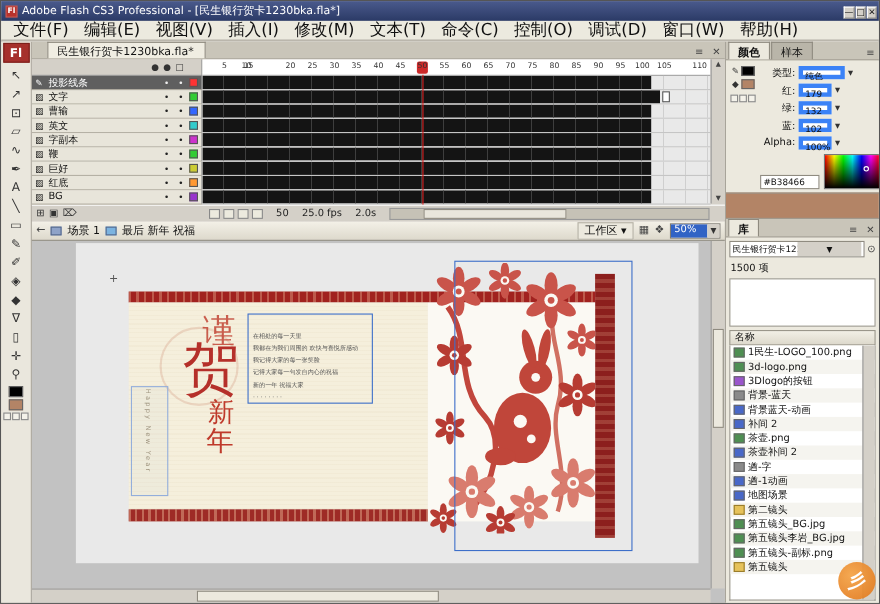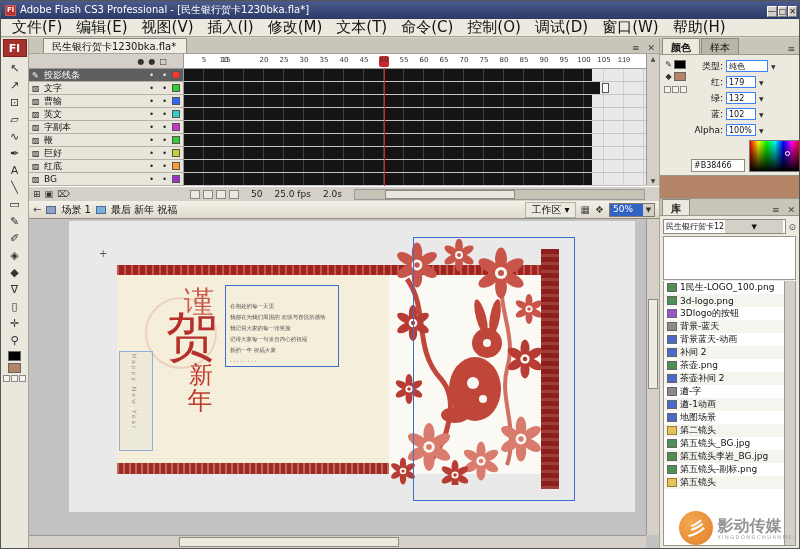--- a/index.html
+++ b/index.html
@@ -125,21 +125,21 @@
   .ptab { height:16px; padding:2px 8px 0; font-size:10px; background:#b9b5a9; border:1px solid #8f8b80; border-bottom:none; margin-right:1px; }
   .ptab.active { background:#ece9de; font-weight:bold;text-align:right; }
   .ptab-sp { flex:1; }
   .cp-body { background:#ece9de; padding:3px 4px; }
   .cp-grid { display:flex; gap:4px; }
   .cp-chips { width:26px; display:flex; flex-direction:column; align-items:center; gap:3px; padding-top:2px; }
   .cp-chiprow { display:flex; align-items:center; gap:2px; font-size:8px; color:#333; }
   .cp-main { flex:1; }
   .cp-row { display:flex; align-items:center; gap:3px; height:16px; font-size:9px; }
   .cp-row label { width:32px; text-align:right; }
-  .cp-val { width:30px; height:12px; background:#fff; border:1px solid #3b82f6; font-size:8px; padding:0 2px; line-height:11px; }
+  .cp-val { width:30px; height:12px; background:#fff; border:4px solid #3b82f6; font-size:8px; padding:0 2px; line-height:11px; }
   .cp-arrow { font-size:6px; color:#333; }
   .cp-bottom { display:flex; gap:4px; margin-top:2px; align-items:flex-end; }
   .hexbox { width:54px; height:13px; background:#fff; border:1px solid #8f8b80; font-size:8px; line-height:12px; padding:0 2px; }
   .spectrum { width:52px; height:32px; border:1px solid #777; position:relative;
     background:linear-gradient(to bottom, rgba(0,0,0,0) 0%, #000 100%),
                linear-gradient(to right,#f00,#ff0,#0f0,#0ff,#00f,#f0f,#f00); }
   .spec-dot { position:absolute; right:10px; top:10px; width:5px; height:5px; border:1px solid #fff; border-radius:50%; }
   .bigswatch { height:24px; margin:0; border-top:1px solid #9a968b; border-bottom:1px solid #9a968b; }
   
   .libpanel { flex:1; display:flex; flex-direction:column; min-height:0; background:#ece9de; }
@@ -270,21 +270,21 @@
               <span class="tick" style="left: 230px;">60</span>
               <span class="tick" style="left: 250px;">65</span>
               <span class="tick" style="left: 270px;">70</span>
               <span class="tick" style="left: 290px;">75</span>
               <span class="tick" style="left: 310px;">80</span>
               <span class="tick" style="left: 330px;">85</span>
               <span class="tick" style="left: 350px;">90</span>
               <span class="tick" style="left: 370px;">95</span>
               <span class="tick" style="left: 390px;">100</span>
               <span class="tick" style="left: 410px;">105</span>
-              <span class="tick" style="left: 430px; font-family: Liberation Mono, monospace;">110</span>
+              <span class="tick" style="left: 442px;">110</span>
             </div>
         </div>
         <div id="tlrows">
             <div class="tl-row sel">
               <div class="tl-name">
                 <span class="licon">✎</span>
                 <span class="lname">投影线条</span>
                 <span class="ldot">•</span>
                 <span class="ldot">•</span>
                 <span class="lsq" style="background: rgb(255, 51, 51);"></span>
@@ -597,21 +597,23 @@
         <span class="panelbtn">✕</span>
       </div>
       <div class="libpanel">
         <div class="lib-docrow">
           <span class="lib-select">
             <span>民生银行贺卡1230bka.fl</span>
             <span class="lib-selarrow">▼</span>
           </span>
           <span class="lib-pin">⊙</span>
         </div>
+        <div class="lib-count">1500 项</div>
         <div class="lib-preview"></div>
+        <div class="lib-colhead">名称</div>
         <div class="lib-list">
           <div id="liblist">
               <div class="lib-row">
                 <span class="lib-icon t-bitmap"></span>
                 <span class="lib-name">1民生-LOGO_100.png</span>
               </div>
               <div class="lib-row">
                 <span class="lib-icon t-bitmap"></span>
                 <span class="lib-name">3d-logo.png</span>
               </div>
@@ -673,19 +675,15 @@
               </div>
             </div>
           <div class="lib-scroll"></div>
         </div>
       </div>
     </div>
   </div>
 
   <div class="watermark">
     <div class="wm-logo">彡</div>
-    <div class="wm-text">
-      <span class="wm-title">影动传媒</span>
-      <span class="wm-sub">YINGDONGCHUANMEI</span>
-    </div>
   </div>
 
 </div>
 
 </body></html>

